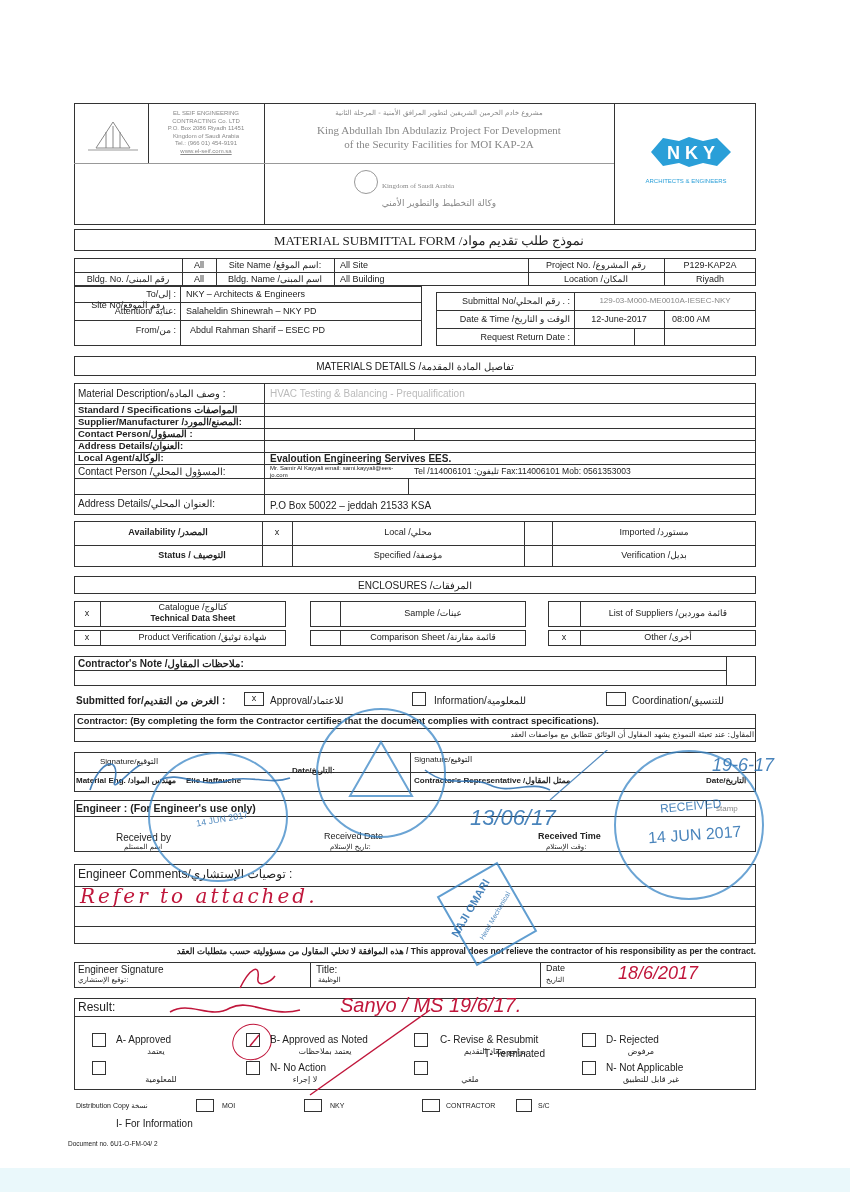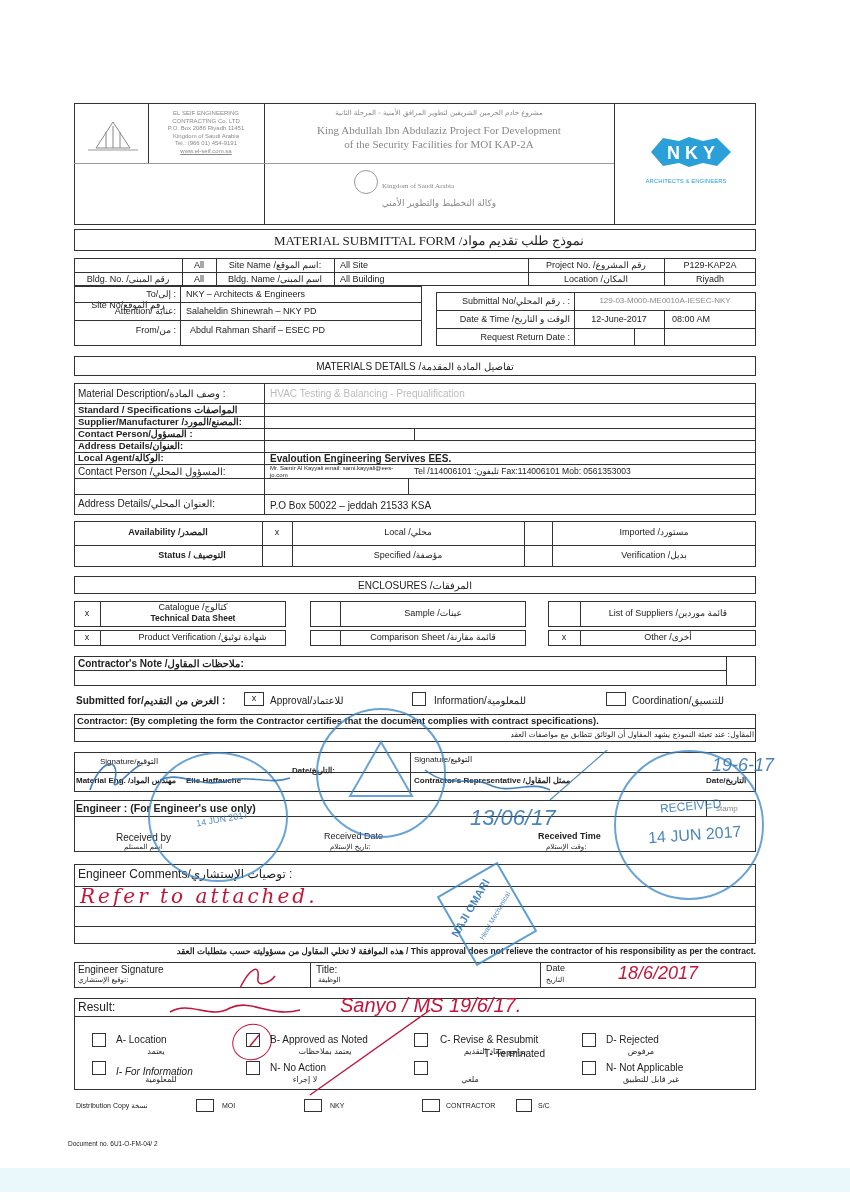--- a/index.html
+++ b/index.html
@@ -256,42 +256,42 @@
 <div class="t" style="left:546px;top:964px;font-size:9px;">Date</div>
 <div class="t ar" style="left:546px;top:977px;font-size:7px;">التاريخ</div>
 <div class="t ink-red" style="left:618px;top:964px;font-size:18px;font-style:italic;">18/6/2017</div>
 
 <div class="box" style="left:74px;top:998px;width:682px;height:92px;"></div>
 <div class="hl" style="left:74px;top:1016px;width:682px;"></div>
 <div class="t" style="left:78px;top:1001px;font-size:12px;">Result:</div>
 <div class="t ink-red" style="left:340px;top:994px;font-size:20px;font-style:italic;">Sanyo / MS 19/6/17.</div>
 
 <div class="chk" style="left:92px;top:1033px;"></div>
-<div class="t" style="left:116px;top:1034px;font-size:10px;">A- Location</div>
+<div class="t" style="left:116px;top:1034px;font-size:10px;">A- Approved</div>
 <div class="t ar c" style="left:116px;top:1048px;width:80px;">يعتمد</div>
 
 <div class="chk" style="left:246px;top:1033px;">
     <svg width="14" height="14" style="position:absolute;left:0;top:0;">
       <line x1="3" y1="12" x2="12" y2="1" stroke="#c0163b" stroke-width="1.5"></line>
     </svg>
   </div>
 <div class="abs" style="left:232px;top:1024px;width:40px;height:36px;border:1.5px solid #c0163b;border-radius:50%;transform:rotate(-20deg);"></div>
 <div class="t" style="left:270px;top:1034px;font-size:10px;">B- Approved as Noted</div>
 <div class="t ar c" style="left:270px;top:1048px;width:110px;">يعتمد بملاحظات</div>
 
 <div class="chk" style="left:414px;top:1033px;"></div>
 <div class="t" style="left:440px;top:1034px;font-size:10px;">C- Revise &amp; Resubmit</div>
 <div class="t ar c" style="left:440px;top:1048px;width:110px;">يراجع ويعاد التقديم</div>
 
 <div class="chk" style="left:582px;top:1033px;"></div>
 <div class="t" style="left:606px;top:1034px;font-size:10px;">D- Rejected</div>
 <div class="t ar c" style="left:606px;top:1048px;width:70px;">مرفوض</div>
 
 <div class="chk" style="left:92px;top:1061px;"></div>
-<div class="t" style="left:116px;top:1066px;font-size:10px;font-style:italic;">I- For Information</div>
+<div class="t" style="left:116px;top:1118px;font-size:10px;">I- For Information</div>
 <div class="t ar c" style="left:116px;top:1076px;width:90px;">للمعلومية</div>
 
 <div class="chk" style="left:246px;top:1061px;"></div>
 <div class="t" style="left:270px;top:1062px;font-size:10px;">N- No Action</div>
 <div class="t ar c" style="left:270px;top:1076px;width:70px;">لا إجراء</div>
 
 <div class="chk" style="left:414px;top:1061px;"></div>
 <div class="t" style="left:440px;top:1048px;font-size:10px;margin-left:44px;">T- Terminated</div>
 <div class="t ar c" style="left:440px;top:1076px;width:60px;">ملغي</div>
 

